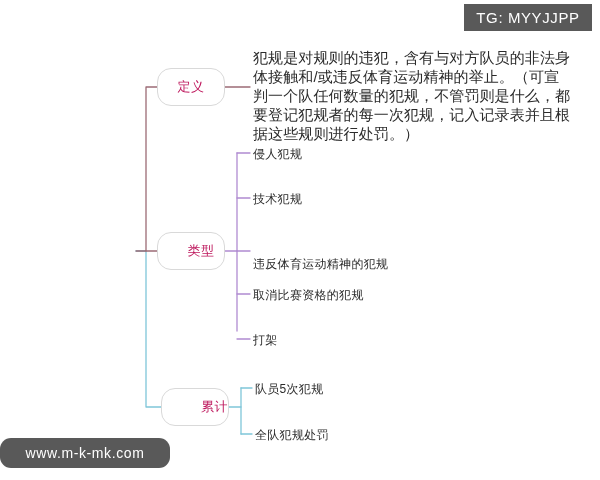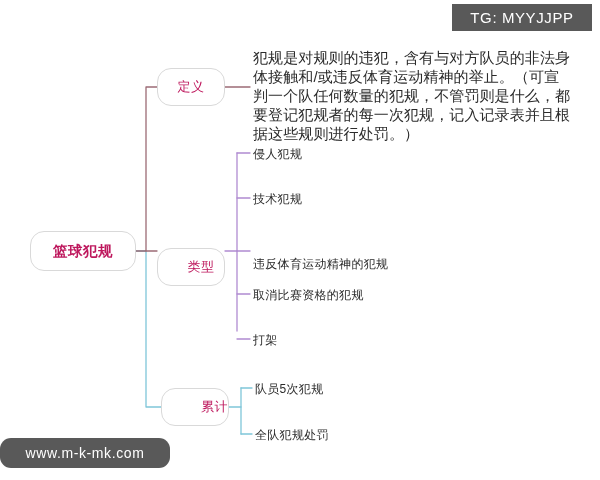--- a/index.html
+++ b/index.html
@@ -48,21 +48,21 @@
     font-weight: bold;
     letter-spacing: 0.5px;
   }
   .node-branch {
     width: 68px;
     height: 38px;
     font-size: 13px;
     letter-spacing: 0.5px;
   }
   .node-def   { left: 157px; top: 68px; }
-  .node-type  { left: 157px; top: 248px; padding-left: 20px; }
+  .node-type  { left: 157px; top: 232px; padding-left: 20px; }
   .node-cum   { left: 161px; top: 388px; justify-content: flex-end; }
 
   .leaf {
     position: absolute;
     font-size: 12px;
     color: #2b2b2b;
     white-space: nowrap;
     letter-spacing: 0.3px;
     line-height: 1;
   }
@@ -82,21 +82,21 @@
     background: #595959;
     color: #ffffff;
     display: flex;
     align-items: center;
     justify-content: center;
     letter-spacing: 0.6px;
   }
   .badge-tg {
     right: 8px;
     top: 4px;
-    width: 140px;
+    width: 128px;
     height: 27px;
     font-size: 15px;
   }
   .badge-site {
     left: 0px;
     bottom: 12px;
     width: 170px;
     height: 30px;
     font-size: 14px;
     border-radius: 11px;
@@ -124,23 +124,20 @@
     <path d="M237 251 L250 251" fill="none" stroke="#b08bd1" stroke-width="1.3" stroke-linecap="round"></path>
     <path d="M237 294 L250 294" fill="none" stroke="#b08bd1" stroke-width="1.3" stroke-linecap="round"></path>
     <path d="M237 339 L250 339" fill="none" stroke="#b08bd1" stroke-width="1.3" stroke-linecap="round"></path>
 
     <path d="M229 407 L241 407" fill="none" stroke="#7fc6d9" stroke-width="1.3" stroke-linecap="round"></path>
     <path d="M241 388 L241 434" fill="none" stroke="#7fc6d9" stroke-width="1.3" stroke-linecap="round"></path>
     <path d="M241 388 L252 388" fill="none" stroke="#7fc6d9" stroke-width="1.3" stroke-linecap="round"></path>
     <path d="M241 434 L252 434" fill="none" stroke="#7fc6d9" stroke-width="1.3" stroke-linecap="round"></path>
   </svg>
 
-  <div class="node node-root">
-    <span>篮球犯规</span>
-  </div>
 
   <div class="node node-branch node-def">
     <span>定义</span>
   </div>
   <div class="paragraph">犯规是对规则的违犯，含有与对方队员的非法身体接触和/或违反体育运动精神的举止。（可宣判一个队任何数量的犯规，不管罚则是什么，都要登记犯规者的每一次犯规，记入记录表并且根据这些规则进行处罚。）</div>
 
   <div class="node node-branch node-type">
     <span>类型</span>
   </div>
   <div class="leaf" style="left:253px; top:148px;text-align:center;">侵人犯规</div>

